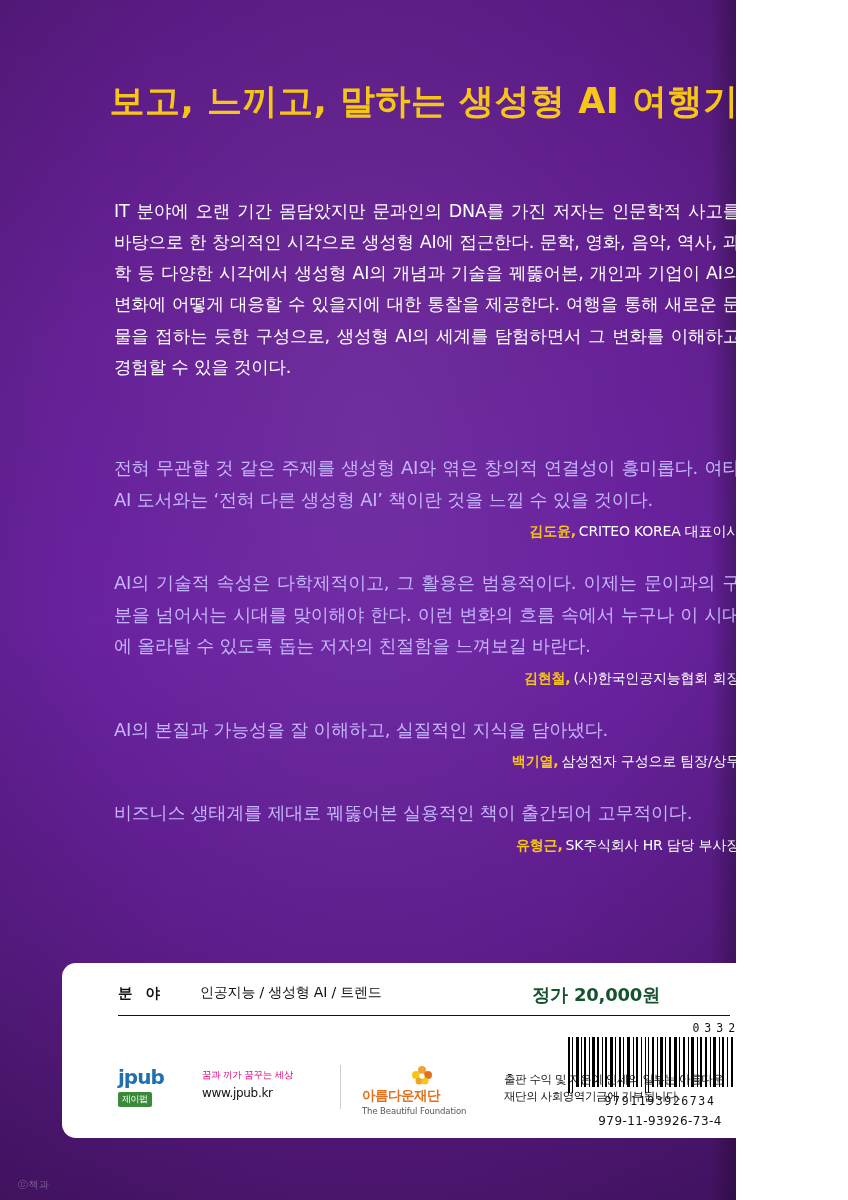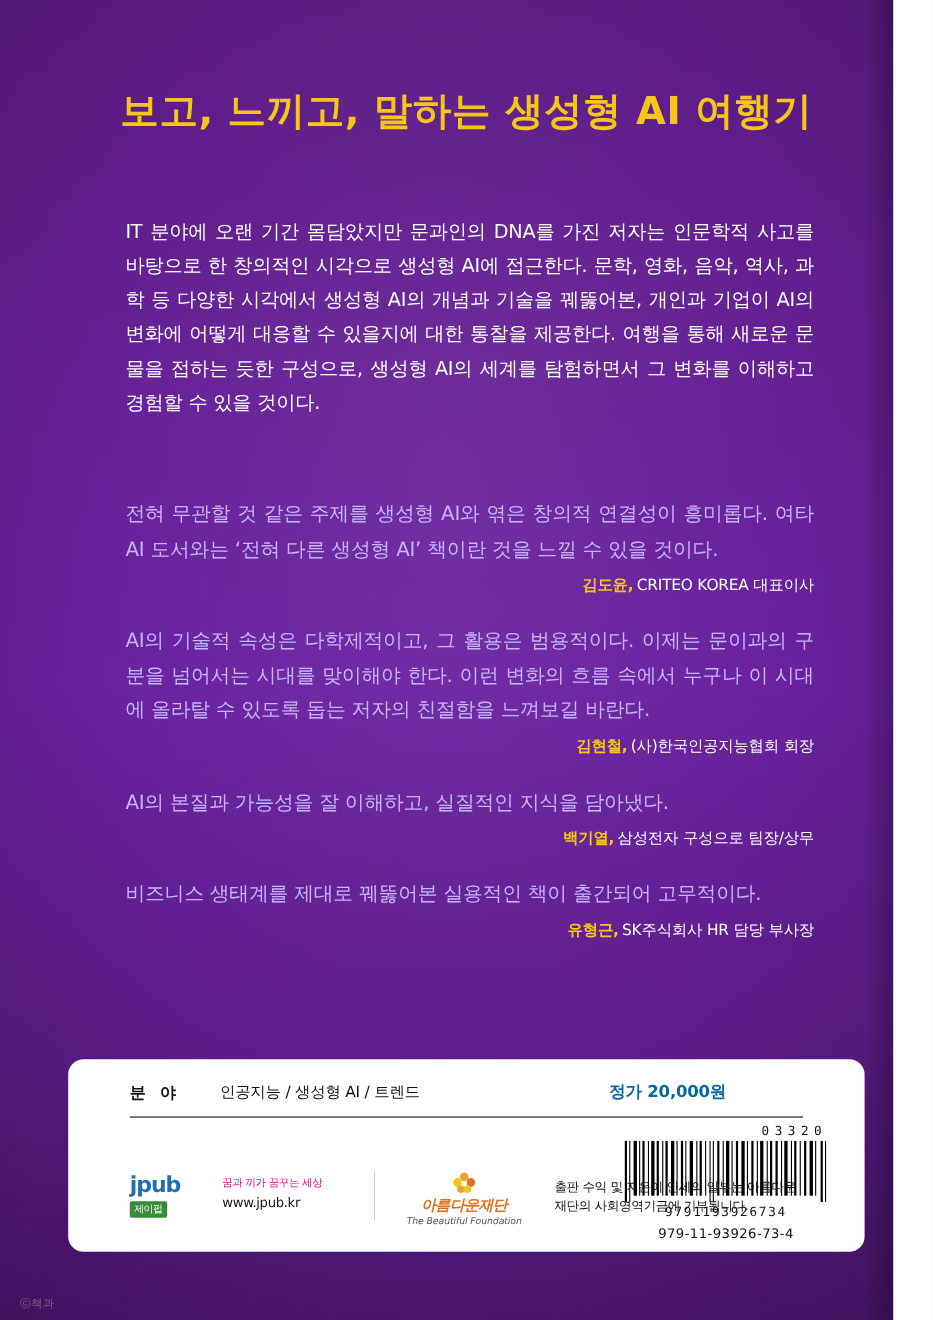--- a/index.html
+++ b/index.html
@@ -5,21 +5,21 @@
   html, body {
     margin: 0;
     padding: 0;
     background: #ffffff;
   }
   body {
     font-family: "DejaVu Sans", "Liberation Sans", sans-serif;
   }
   .page {
     position: relative;
-    width: 812px;
+    width: 736px;
     height: 1200px;
     background: #5c1a82;
     overflow: hidden;
   }
   
   .page-bg {
     position: absolute;
     inset: 0;
     background:
       linear-gradient(180deg, #5b1b84 0%, #662196 28%, #6a22a0 52%, #5e1d8c 78%, #4e1673 100%);
@@ -127,22 +127,22 @@
     left: 138px;
     top: 21px;
     font-size: 14px;
     color: #111111;
     letter-spacing: -0.2px;
   }
   .price {
     position: absolute;
     right: 126px;
     top: 20px;
-    font-size: 15px;
-    color: #0369a1;
+    font-size: 18px;
+    color: #14532d;
     font-weight: bold;
     letter-spacing: -0.2px;
     margin-left: 24px;
   }
   .divider {
     position: absolute;
     left: 56px;
     top: 52px;
     width: 612px;
     height: 1px;
@@ -243,22 +243,20 @@
     top: 6px;
     width: 1px;
     height: 44px;
     background: #cccccc;
   }
   .foundation {
     position: absolute;
     left: 244px;
     top: 6px;
     width: 120px;
-    text-align: center;
-    font-style: italic;
   }
   .foundation-kr {
     font-size: 13.5px;
     font-weight: bold;
     color: #e2711d;
     letter-spacing: -0.5px;
     margin-top: 2px;
   }
   .foundation-en {
     font-size: 8.5px;

